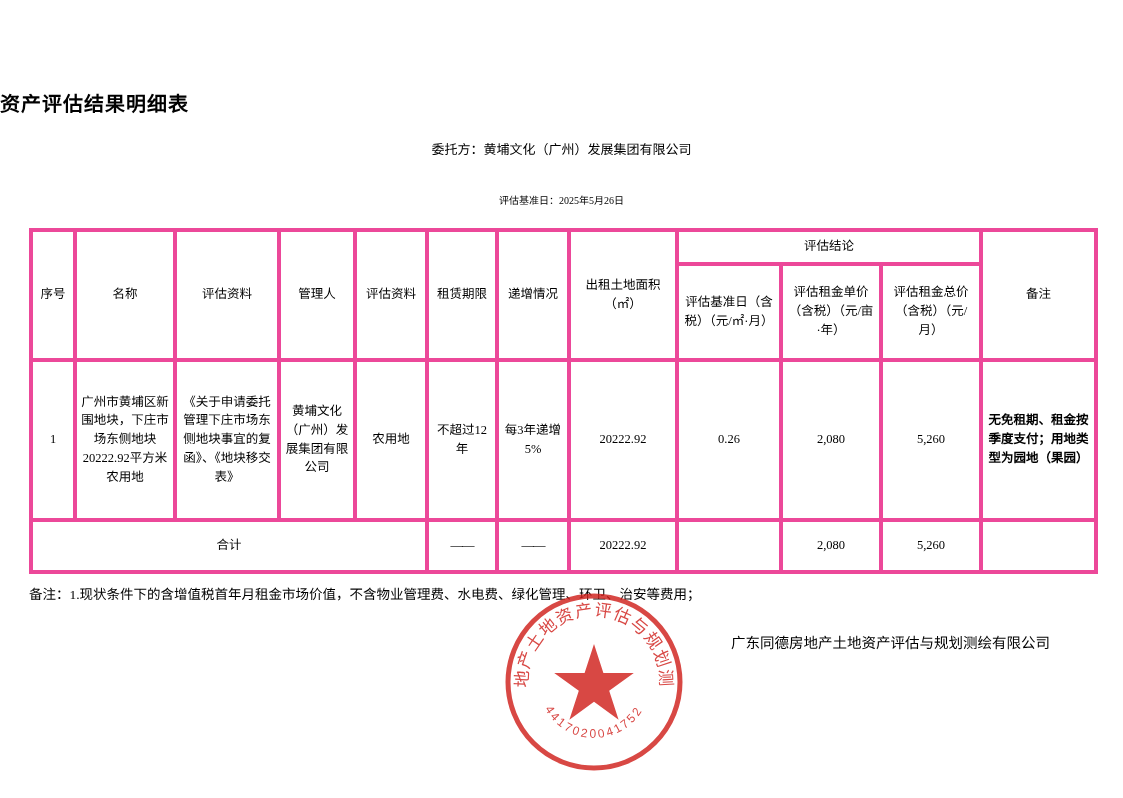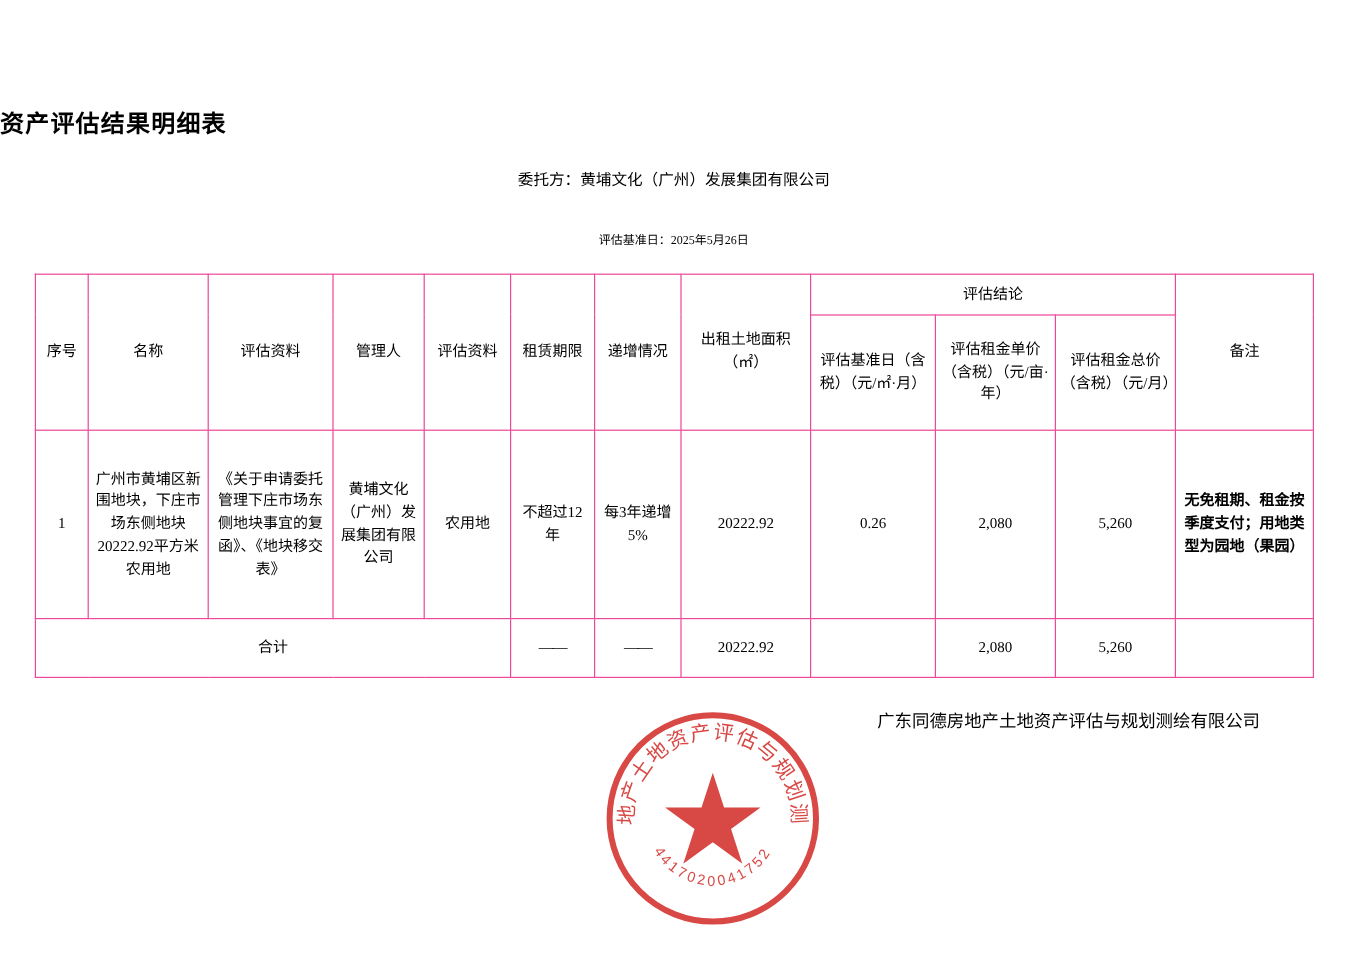--- a/index.html
+++ b/index.html
@@ -49,21 +49,21 @@
   .table-wrap {
     margin: 21px auto 0 auto;
     width: 1065px;
   }
   table.main {
     border-collapse: collapse;
     width: 100%;
     table-layout: fixed;
   }
   table.main th, table.main td {
-    border: 1px solid #ec4899;
+    border: 4px solid #ec4899;
     text-align: center;
     vertical-align: middle;
     font-size: 12.5px;
     line-height: 1.5;
     padding: 3px 4px;
     word-wrap: break-word;
     overflow-wrap: break-word;
   }
   table.main th {
     font-weight: normal;
@@ -206,20 +206,21 @@
           <td></td>
           <td>2,080</td>
           <td>5,260</td>
           <td></td>
         </tr>
       </tbody>
     </table>
   </div>
 
   <div class="notes">
+    <div>备注：1.现状条件下的含增值税首年月租金市场价值，不含物业管理费、水电费、绿化管理、环卫、治安等费用；</div>
   </div>
 
   <div class="sign">
     <div>广东同德房地产土地资产评估与规划测绘有限公司</div>
   </div>
 
   <div class="seal">
     <svg width="188" height="188" viewBox="0 0 188 188" xmlns="http://www.w3.org/2000/svg">
       <defs>
         <path id="sealTopArc" d="M 28,94 A 66,66 0 0 1 160,94" fill="none"></path>

